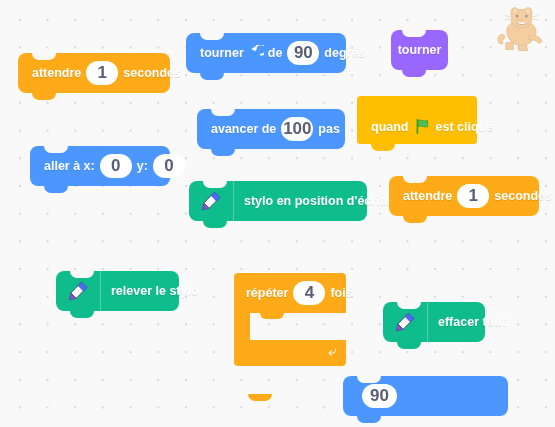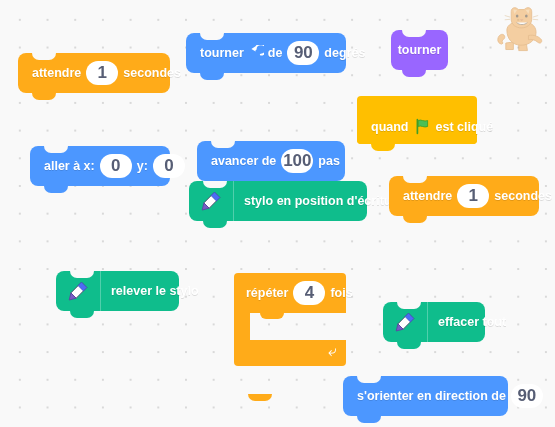--- a/index.html
+++ b/index.html
@@ -303,21 +303,21 @@
         <svg viewBox="0 0 20 20" width="17" height="17" aria-hidden="true">
           <path d="M4 2 L4 18" stroke="#3f9e28" stroke-width="2" stroke-linecap="round"></path>
           <path d="M5 3 C8 1 12 5 16 3 L16 10 C12 12 8 8 5 10 Z" fill="#4cbf56" stroke="#3f9e28" stroke-width="1"></path>
         </svg>
       </span>
       <span class="lbl">est cliqué</span>
     </span>
     <span class="notch-bot" style="position:absolute;left:14px;bottom:-7px;width:24px;height:7px;background:#ffbf00;border-radius:0 0 7px 7px;"></span>
   </div>
 
-  <div class="block c-motion" style="left:197px; top:109px; width:148px;margin-top:32px;">
+  <div class="block c-motion" style="left:197px; top:109px; width:148px;">
     <span class="notch-top"></span>
     <span class="notch-bot"></span>
     <span class="lbl">avancer de</span>
     <span class="numfield">100</span>
     <span class="lbl">pas</span>
   </div>
 
   <div class="block c-motion" style="left:30px; top:146px; width:140px;">
     <span class="notch-top"></span>
     <span class="notch-bot"></span>
@@ -387,17 +387,16 @@
         <path d="M4.9 13.9 L10.2 19.2 L3.2 21 Z" fill="#7a5cc4" stroke="#5a41a0" stroke-width="0.8"></path>
       </svg>
     </span>
     <span class="pen-sep"></span>
     <span class="lbl">effacer tout</span>
   </div>
 
   <div class="block c-motion" style="left:343px; top:376px; width:165px;">
     <span class="notch-top"></span>
     <span class="notch-bot"></span>
-    <span class="lbl">s'orienter en direction de</span>
     <span class="numfield">90</span>
   </div>
 
 </div>
 
 </body></html>

